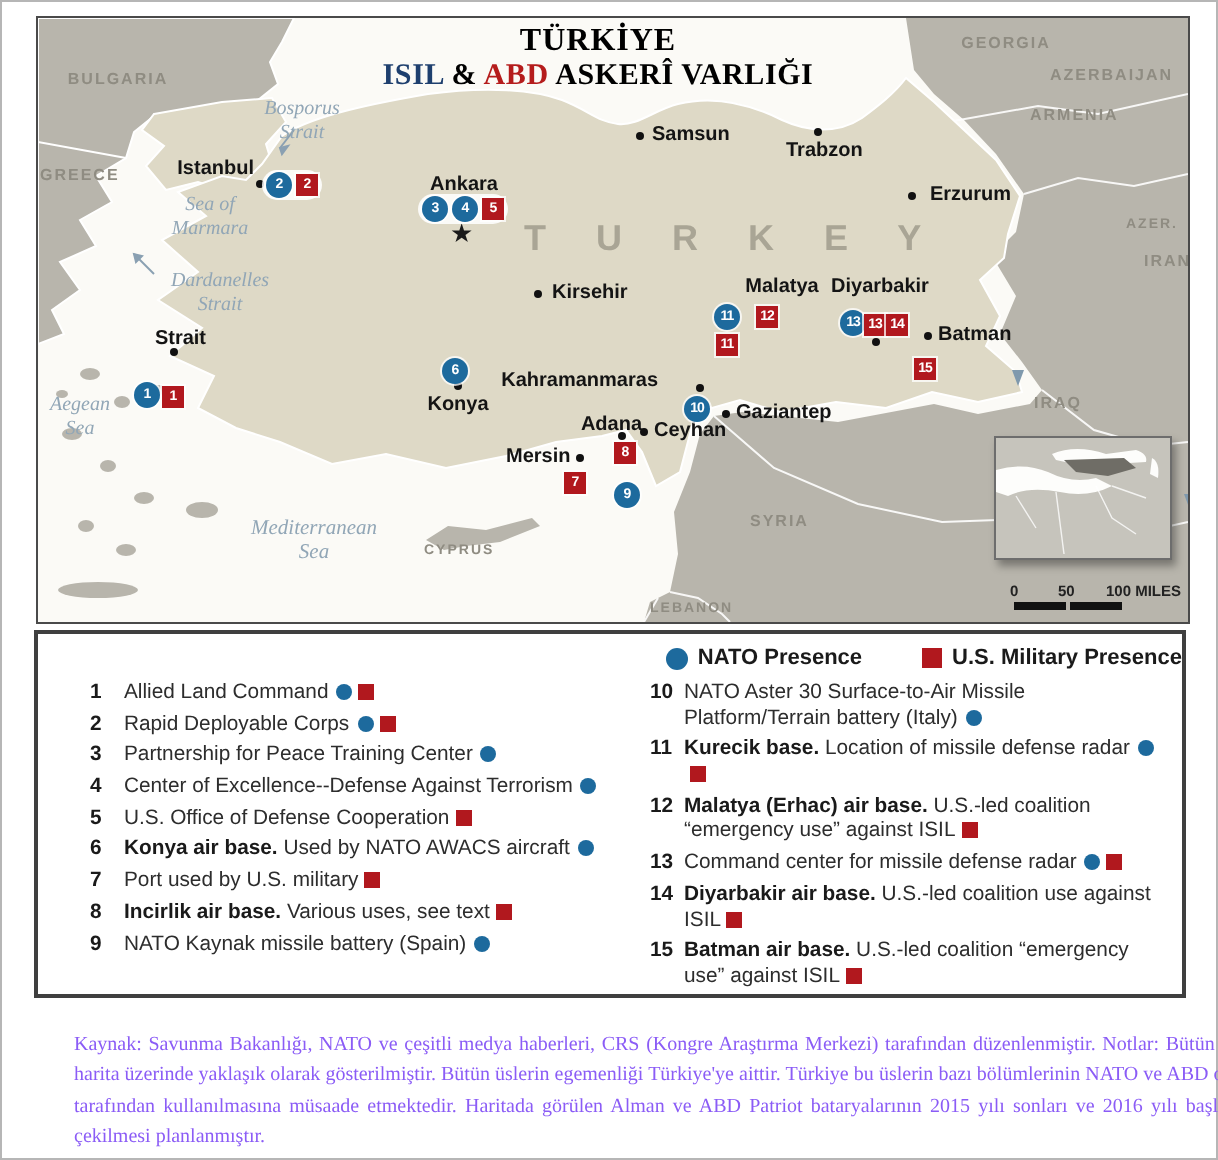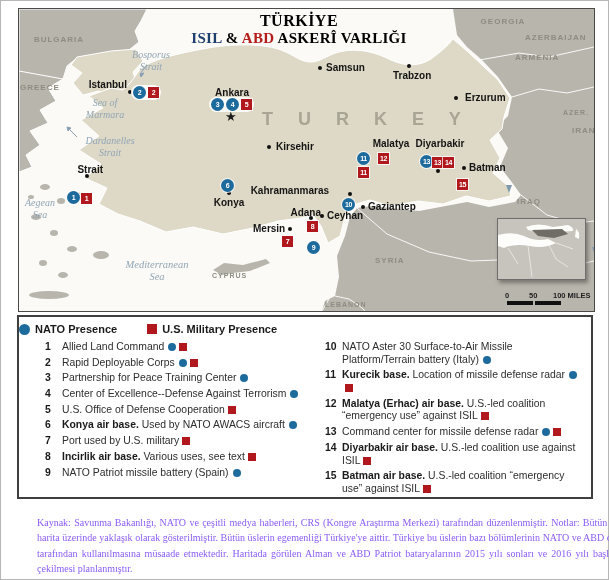--- a/index.html
+++ b/index.html
@@ -48,21 +48,21 @@
   .inset{position:absolute;left:478px;top:209px;width:87px;height:60px;
       border:1px solid #6d6d6d;box-shadow:2px 3px 4px rgba(0,0,0,.35);z-index:3;background:#c6c4bc;}
   .scale{position:absolute;left:486px;top:282px;width:100px;height:18px;z-index:3;
       font-size:7.5px;font-weight:bold;color:#222;}
   .scale span{position:absolute;top:0;}
   .scale .bar{position:absolute;top:10px;height:4px;background:#111;}
 
   
   .panel{position:absolute;left:17px;top:315px;width:576px;height:184px;
       border:2px solid #3f3f3f;background:#fff;box-sizing:border-box;}
-  .legend{display:flex;justify-content:flex-start;align-items:center;gap:30px;
+  .legend{display:flex;justify-content:flex-end;align-items:center;gap:30px;
       margin-top:6px;font-size:11px;font-weight:bold;color:#1a1a1a;}
   .legend .entry{display:flex;align-items:center;gap:5px;}
   .dot-b{width:11px;height:11px;border-radius:50%;background:#1d6a9d;display:inline-block;}
   .sq-r{width:10px;height:10px;background:#b1181e;display:inline-block;}
 
   .cols{display:flex;margin-top:6px;}
   .col{display:flex;flex-direction:column;gap:3px;}
   .col.left{margin-left:26px;width:272px;}
   .col.right{margin-left:8px;width:258px;}
   .item{display:flex;font-size:10.4px;line-height:1.22;color:#2d2d2d;}
@@ -282,21 +282,21 @@
       <div class="item">
           <span class="n">7</span>
           <span class="t"><b></b><span>Port used by U.S. military</span><span class="is"></span></span>
         </div>
       <div class="item">
           <span class="n">8</span>
           <span class="t"><b>Incirlik air base.</b><span> Various uses, see text</span><span class="is"></span></span>
         </div>
       <div class="item">
           <span class="n">9</span>
-          <span class="t"><b></b><span>NATO Patriot missile battery (Spain)</span><span class="ib"></span></span>
+          <span class="t"><b></b><span>NATO Kaynak missile battery (Spain)</span><span class="ib"></span></span>
         </div>
     </div>
     <div class="col right">
       <div class="item">
           <span class="n">10</span>
           <span class="t"><b></b><span>NATO Aster 30 Surface-to-Air Missile Platform/Terrain battery (Italy)</span><span class="ib"></span></span>
         </div>
       <div class="item">
           <span class="n">11</span>
           <span class="t"><b>Kurecik base.</b><span> Location of missile defense radar</span><span class="ib"></span><span class="is"></span></span>

